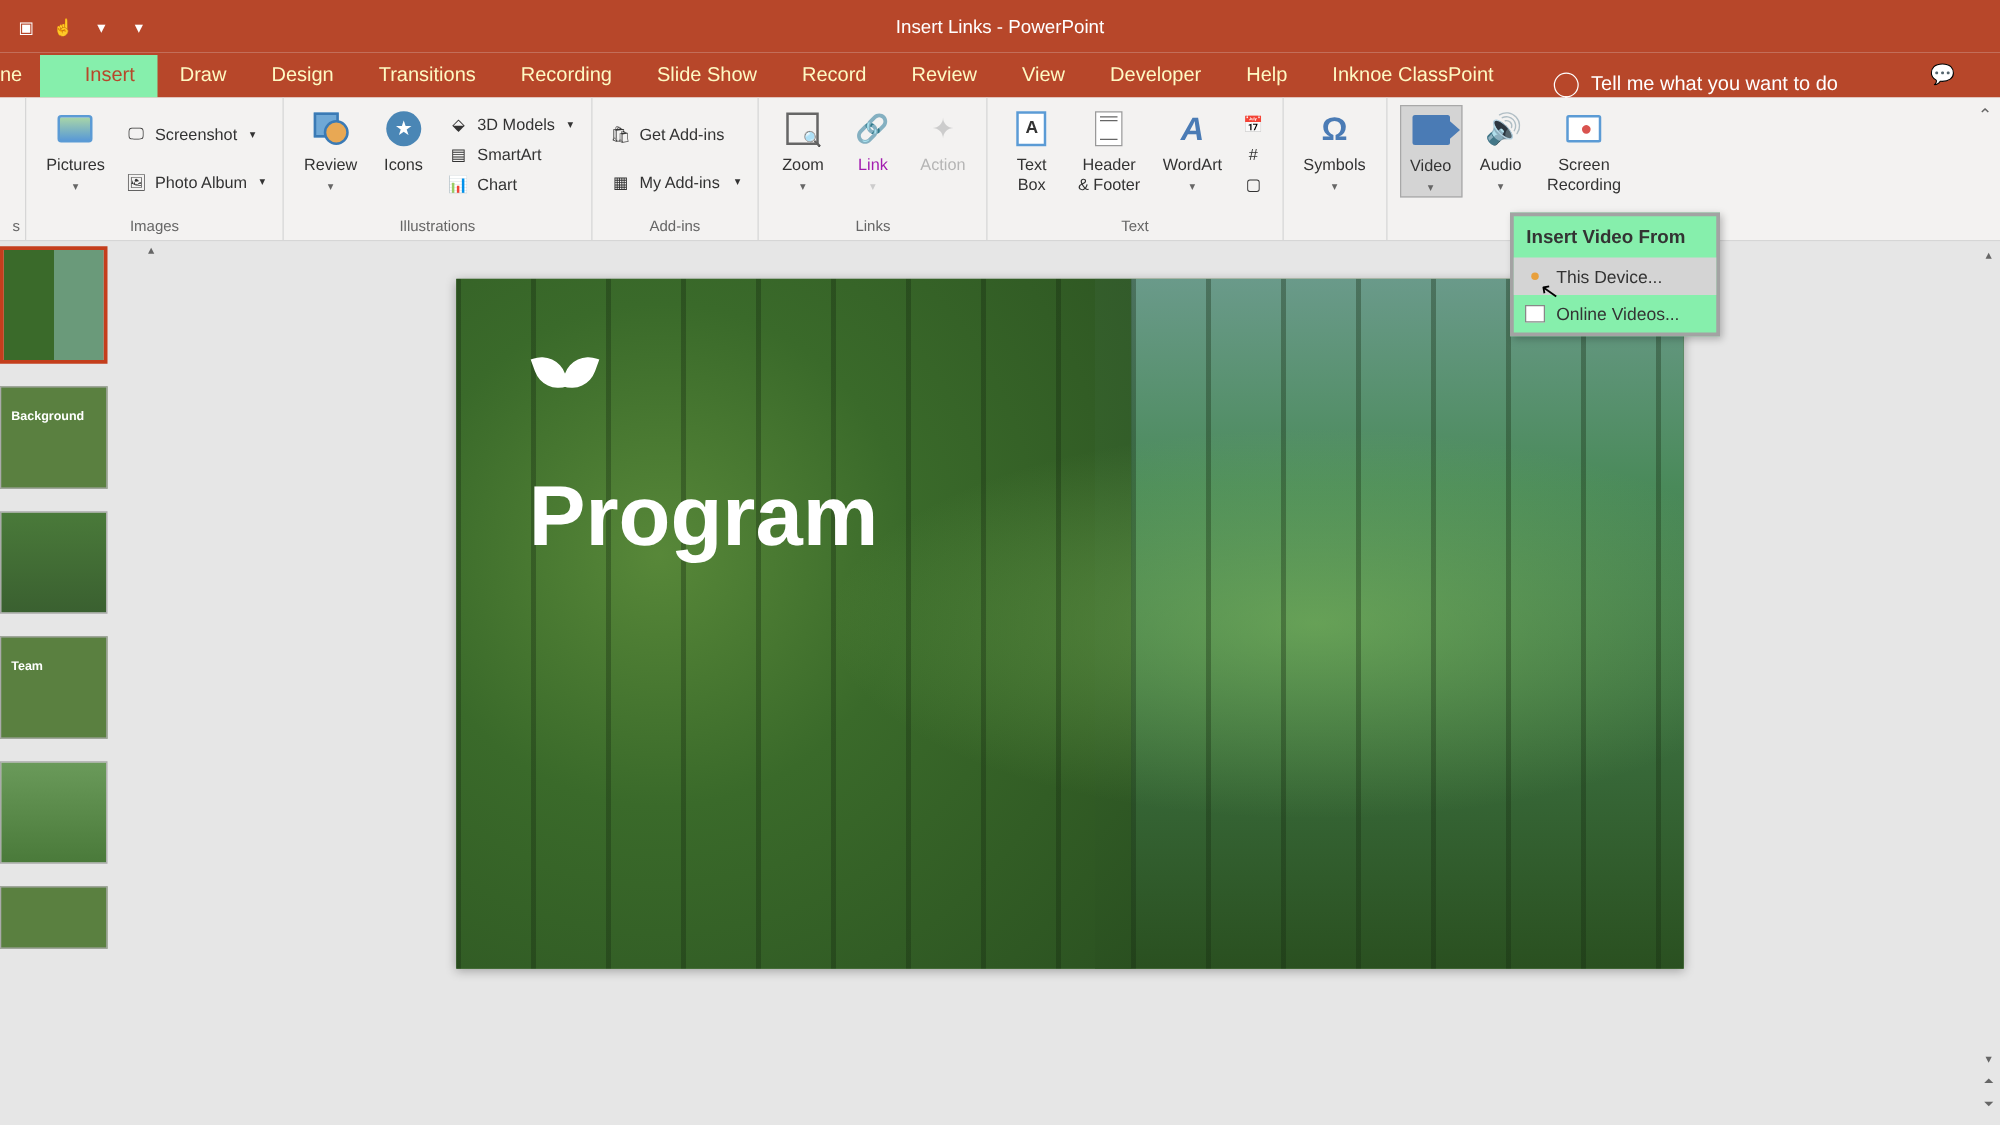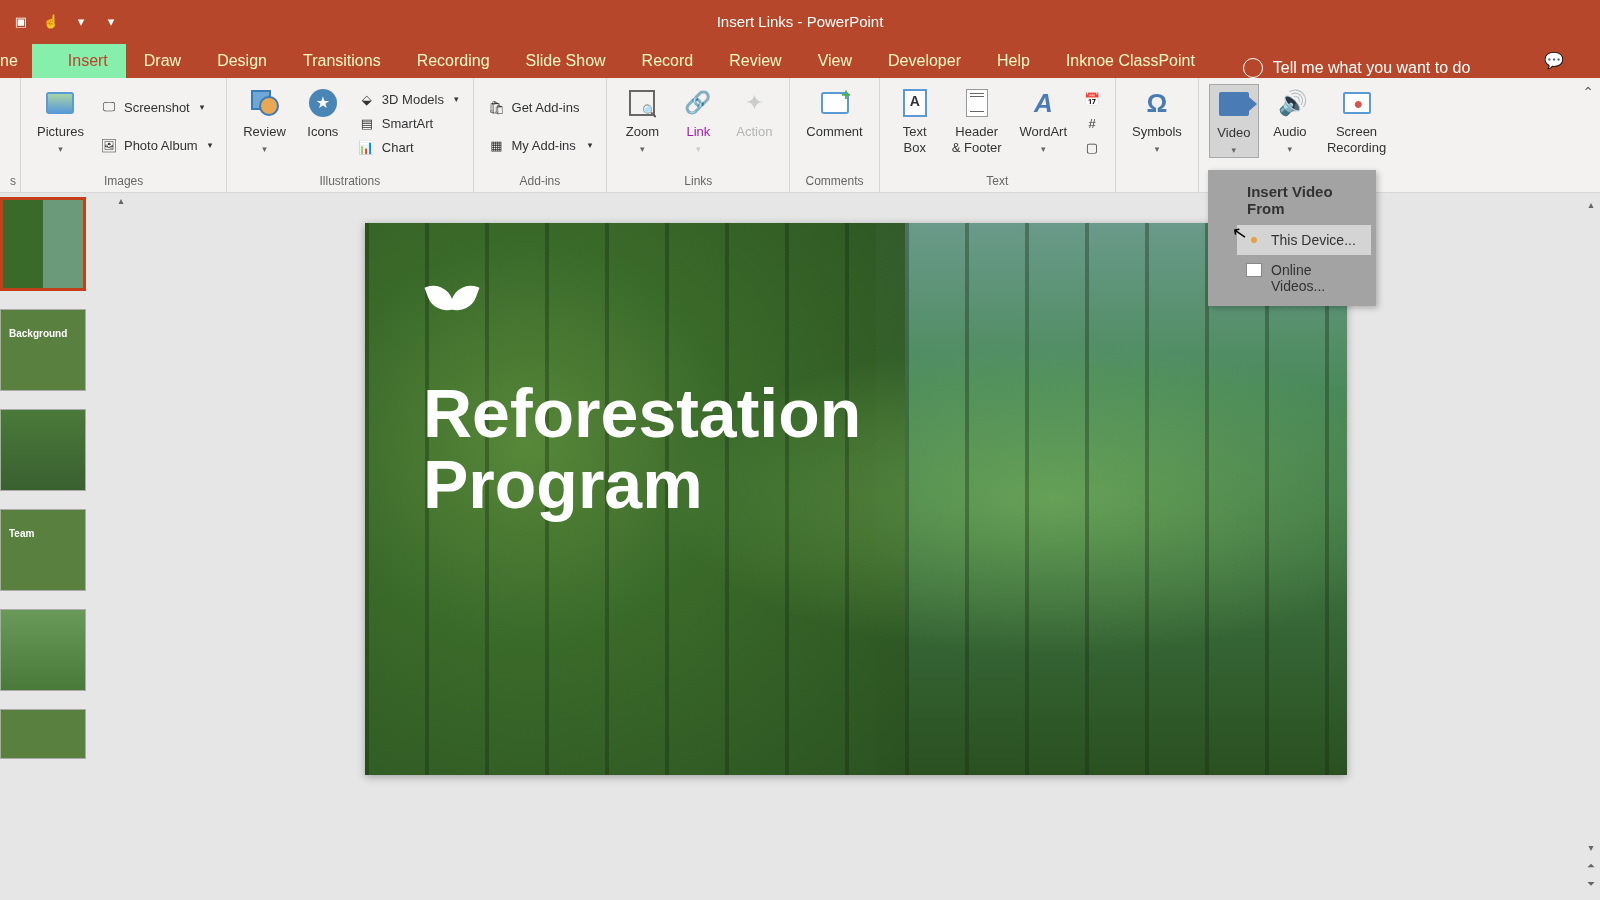--- a/index.html
+++ b/index.html
@@ -81,21 +81,21 @@
   linear-gradient(to bottom, #6a9a8a 0%, #4a8a5a 30%, #2a5020 100%); }
 .slide-trees { position: absolute; inset: 0; background:
   repeating-linear-gradient(90deg, rgba(20,40,15,0.35) 0px, rgba(20,40,15,0.35) 4px, transparent 4px, transparent 60px),
   radial-gradient(ellipse at 70% 50%, rgba(140,200,100,0.5) 0%, transparent 40%); }
 .slide-title { position: absolute; left: 58px; top: 155px; color: #fff; font-size: 68px; font-weight: 700; line-height: 1.05; }
 .slide-logo { position: absolute; left: 62px; top: 60px; width: 50px; height: 42px; }
 .slide-logo::before { content: ""; position: absolute; width: 22px; height: 30px; background: #fff; border-radius: 0 20px 0 20px; transform: rotate(-20deg); left: 2px; }
 .slide-logo::after { content: ""; position: absolute; width: 22px; height: 30px; background: #fff; border-radius: 20px 0 20px 0; transform: rotate(20deg); right: 2px; }
 
 
-.video-menu { position: absolute; left: 1208px; top: 170px; width: 168px; background: #a3a3a3; border: 5px solid #a3a3a3; box-shadow: 2px 2px 6px rgba(0,0,0,0.25); z-index: 100; padding-left: 24px; }
+.video-menu { position: absolute; left: 1208px; top: 170px; width: 168px; background: #86efac; border: 3px solid #a3a3a3; box-shadow: 2px 2px 6px rgba(0,0,0,0.25); z-index: 100; }
 .video-menu .menu-header { padding: 8px 10px; font-size: 15px; font-weight: 600; color: #333; }
 .video-menu .menu-item { padding: 7px 10px 7px 34px; font-size: 14px; color: #333; position: relative; }
 .video-menu .menu-item.hover { background: #d4d4d4; }
 .video-menu .menu-item .mi-icn { position: absolute; left: 9px; top: 8px; width: 16px; height: 14px; }
 .video-menu .menu-item .dot { width: 6px; height: 6px; background: #e8a03c; border-radius: 50%; position: absolute; top: 4px; left: 5px; }
 .cursor-ptr { position: absolute; left: 1232px; top: 222px; font-size: 18px; z-index: 200; transform: rotate(-10deg); }
 
 
 .right-scroll { width: 18px; background: #e6e6e6; display: flex; flex-direction: column; justify-content: space-between; align-items: center; padding: 4px 0; }
 .right-scroll .nav-btns { display: flex; flex-direction: column; gap: 2px; margin-bottom: 4px; }
@@ -236,31 +236,20 @@
       <div class="bigbtn">
         <div class="icn">
             <span style="color:#ccc;font-size:22px;">✦</span>
           </div>
         <div class="lbl" style="color:#b5b5b5;">Action</div>
       </div>
     </div>
     <div class="glabel">Links</div>
   </div>
 
-  <div class="rgroup">
-    <div class="controls">
-      <div class="bigbtn">
-        <div class="icn">
-            <div class="ic-comment"></div>
-          </div>
-        <div class="lbl">Comment</div>
-      </div>
-    </div>
-    <div class="glabel">Comments</div>
-  </div>
 
   <div class="rgroup">
     <div class="controls">
       <div class="bigbtn">
         <div class="icn">
             <div class="ic-textbox"></div>
           </div>
         <div class="lbl" style="white-space:pre-line;">Text
 Box</div>
       </div>
@@ -371,21 +360,20 @@
     </div>
   </div>
 
   <div class="canvas-area">
     <div class="slide">
       <div class="slide-bg-right"></div>
       <div class="slide-bg-left"></div>
       <div class="slide-trees"></div>
       <div class="slide-logo"></div>
       <div class="slide-title">
-        <div>Reforestation</div>
         <div>Program</div>
       </div>
 
     </div>
   </div>
 
   <div class="right-scroll">
     <div class="scr-arrow">▴</div>
     <div class="nav-btns">
       <div class="scr-arrow">▾</div>

